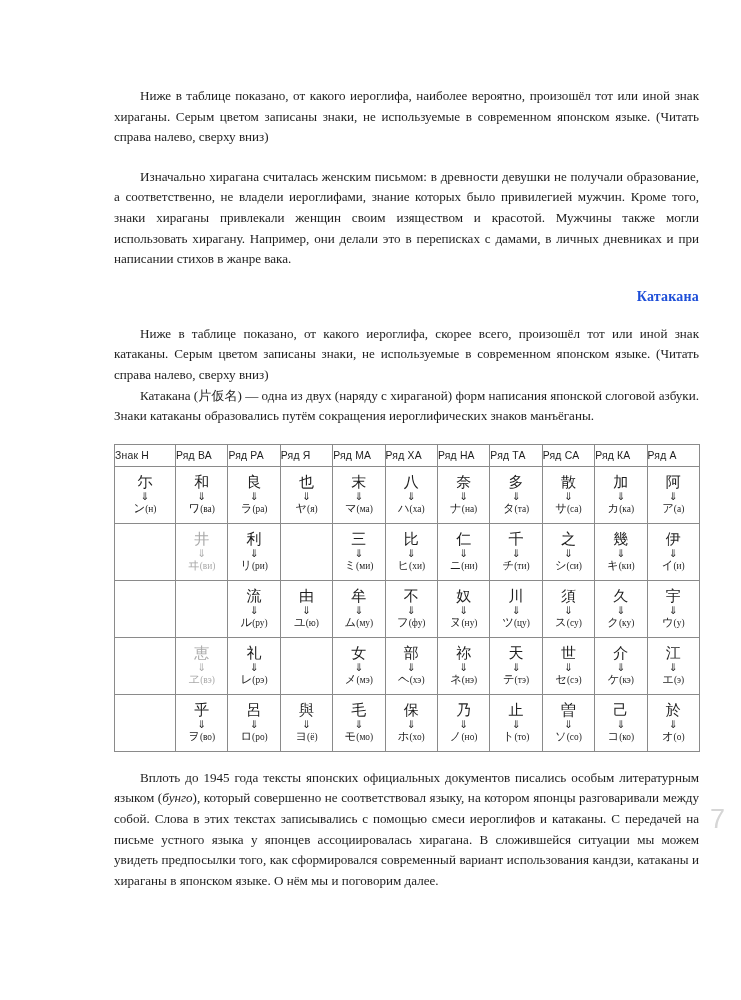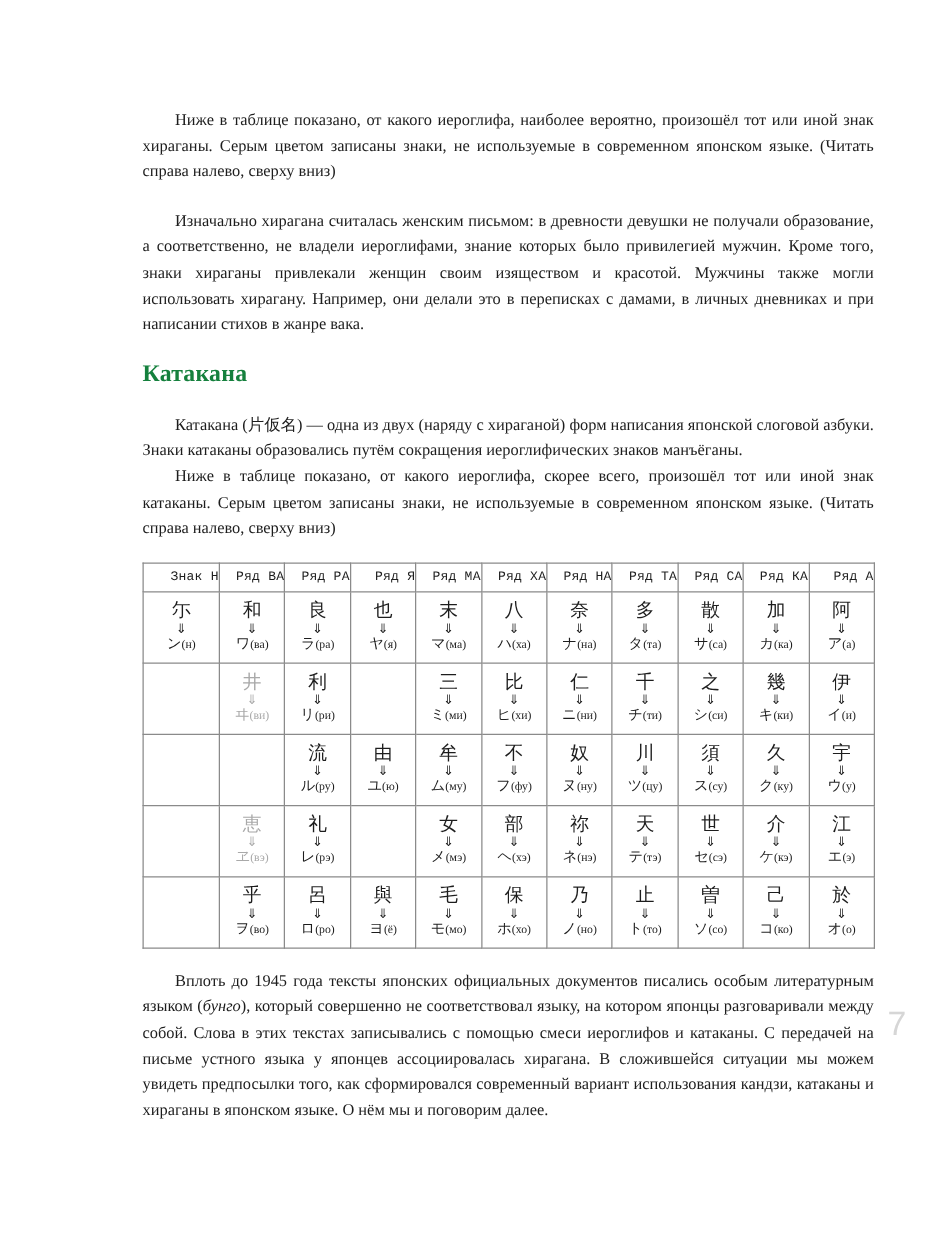--- a/index.html
+++ b/index.html
@@ -37,24 +37,24 @@
     line-height: 20.6px;
     text-align: justify;
     text-indent: 26px;
     hyphens: manual;
     color: #1d1d1d;
   }
   .gap-lg { height: 19px; }
 
   h2.section-heading {
     margin: 0;
-    font-size: 19px;
+    font-size: 14px;
     font-weight: bold;
-    text-align: left;
-    color: #15803d;
+    text-align: right;
+    color: #1d4ed8;
     letter-spacing: .2px;
     font-family: "Liberation Serif", "DejaVu Serif", serif;
   }
 
   
   .kana-table-wrap {
     margin: 0;
   }
   table.kana-table {
     border-collapse: collapse;
@@ -62,24 +62,24 @@
     table-layout: fixed;
     border: 1px solid #6f6f6f;
   }
   table.kana-table col.c0 { width: 61px; }
   table.kana-table col.cx { width: 52.4px; }
 
   table.kana-table th {
     border: 1px solid #8a8a8a;
     font-weight: normal;
     font-size: 10.4px;
-    text-align: right;
+    text-align: left;
     padding: 5px 0 5px 0;
     color: #1d1d1d;
-    font-family: Liberation Mono, monospace;
+    font-family: Liberation Sans, sans-serif;
     letter-spacing: .2px;
   }
   table.kana-table td {
     border: 1px solid #8a8a8a;
     vertical-align: middle;
     text-align: center;
     height: 52px;
     padding: 2px 0;
   }
   .cell-stack {
@@ -141,22 +141,22 @@
     <div class="gap-lg"></div>
 
     <p class="body-text">Изначально хирагана считалась женским письмом: в древности девушки не получали образование, а соответственно, не владели иероглифами, знание которых было привилегией мужчин. Кроме того, знаки хираганы привлекали женщин своим изяществом и красотой. Мужчины также могли использовать хирагану. Например, они делали это в переписках с дамами, в личных дневниках и при написании стихов в жанре вака.</p>
 
     <div class="gap-lg"></div>
 
     <h2 class="section-heading">Катакана</h2>
 
     <div class="gap-lg"></div>
 
+    <p class="body-text">Ниже в таблице показано, от какого иероглифа, скорее всего, произошёл тот или иной знак катаканы. Серым цветом записаны знаки, не используемые в современном японском языке. (Читать справа налево, сверху вниз)</p>
     <p class="body-text">Катакана (片仮名) — одна из двух (наряду с хираганой) форм написания японской слоговой азбуки. Знаки катаканы образовались путём сокращения иероглифических знаков манъёганы.</p>
-    <p class="body-text">Ниже в таблице показано, от какого иероглифа, скорее всего, произошёл тот или иной знак катаканы. Серым цветом записаны знаки, не используемые в современном японском языке. (Читать справа налево, сверху вниз)</p>
 
     <div class="table-gap-top"></div>
 
     <div class="kana-table-wrap">
       <table class="kana-table">
         <colgroup>
           <col class="c0">
             <col class="cx">
             <col class="cx">
             <col class="cx">

